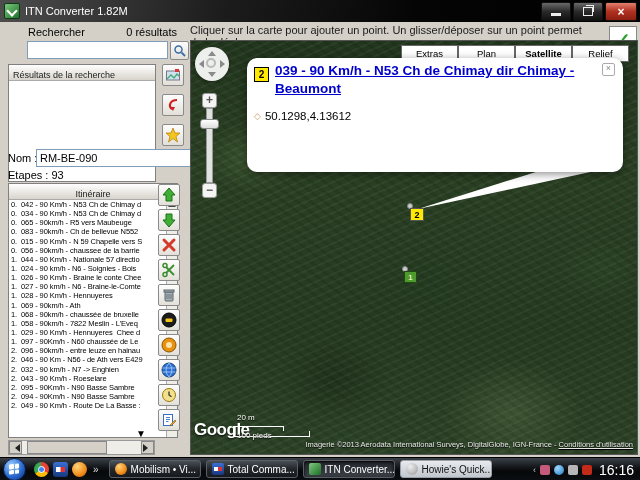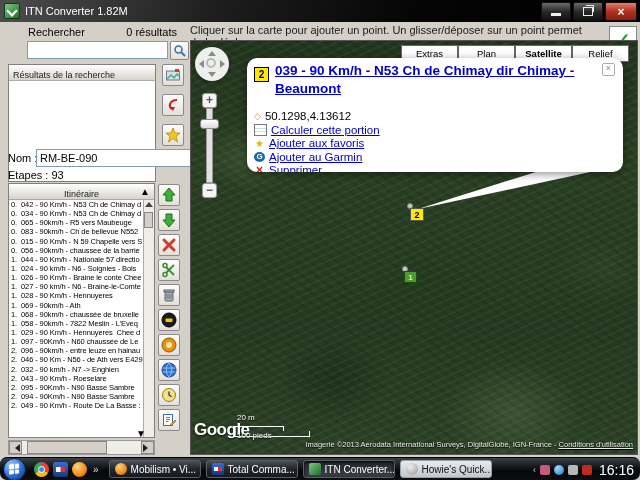--- a/index.html
+++ b/index.html
@@ -28,21 +28,21 @@
   .search-input{left:27px;top:41px;width:141px;height:18px;}
   .mini-btn{position:absolute;width:22px;height:22px;background:linear-gradient(#fdfdfd,#e2e0d8);border:1px solid #8a8a8a;border-radius:2px;display:flex;align-items:center;justify-content:center;box-sizing:border-box;}
   .search-btn{left:170px;top:41px;width:19px;height:19px;}
   .listbox{position:absolute;background:#fff;border:1px solid #808080;box-sizing:border-box;}
   .results-box{left:8px;top:64px;width:148px;height:118px;}
   .list-header{height:15px;background:linear-gradient(#ffffff,#d8d4cc);border-bottom:1px solid #aaa;font-size:9px;color:#222;display:flex;align-items:flex-end;padding:0 4px;position:relative;}
   .nom-label{left:8px;top:152px;}
   .nom-input{left:36px;top:149px;width:155px;height:18px;}
   .etapes-label{left:8px;top:169px;}
   
-  .itin-box{left:8px;top:183px;width:147px;height:255px;overflow:hidden;}
+  .itin-box{left:8px;top:183px;width:170px;height:255px;overflow:hidden;}
   .sort-up{position:absolute;right:4px;top:2px;font-size:10px;color:#000;}
   .itin-rows{position:absolute;left:0;top:16px;right:10px;bottom:0;overflow:hidden;}
   .it-row{height:9.15px;line-height:9.15px;font-size:7.5px;letter-spacing:-0.1px;white-space:pre;overflow:hidden;color:#000;padding-left:2px;}
   .it-row.selected{background:#316ac5;color:#fff;}
   .vscroll{position:absolute;right:0;top:16px;width:10px;bottom:0;background:#efede8;border-left:1px solid #aaa;}
   .vthumb{position:absolute;left:0;top:12px;width:9px;height:16px;background:#d4d0c8;border:1px solid #888;box-sizing:border-box;}
   .varrow{position:absolute;left:1px;width:7px;height:7px;}
   .tri{width:0;height:0;border-left:4px solid transparent;border-right:4px solid transparent;}
   .tri.up{border-bottom:5px solid #444;}
   .sort-down{left:136px;top:428px;font-size:10px;color:#000;z-index:3;}
@@ -106,21 +106,21 @@
   .point-dot{position:absolute;width:4px;height:4px;border-radius:50%;background:#ccc;border:1px solid #888;}
   
   .g-logo{position:absolute;left:3px;bottom:14px;font-size:17px;font-weight:bold;color:#fff;letter-spacing:-0.5px;text-shadow:0 1px 2px rgba(0,0,0,.8);}
   .scalebar{position:absolute;left:42px;bottom:17px;color:#fff;font-size:8px;text-shadow:0 1px 1px #000;}
   .scale-m{border-left:1px solid #fff;border-right:1px solid #fff;border-top:1px solid #fff;width:46px;height:4px;padding:0 0 0 3px;line-height:0;}
   .scale-m span{position:relative;top:-9px;}
   .scale-ft{border-left:1px solid #fff;border-right:1px solid #fff;border-bottom:1px solid #fff;width:72px;height:5px;padding-left:3px;line-height:10px;}
   .attrib{position:absolute;right:4px;bottom:5px;font-size:7.5px;color:#e8e8e8;text-shadow:0 1px 1px #000;white-space:nowrap;}
   .attrib .link{text-decoration:underline;}
   
-  .taskbar{position:absolute;left:0;top:457px;width:640px;height:23px;background:linear-gradient(#3b4148,#15181c 40%,#060809 60%,#0b0e12);display:flex;align-items:center;border-top:1px solid #000;box-sizing:border-box;border-radius:7px;}
+  .taskbar{position:absolute;left:0;top:457px;width:640px;height:23px;background:linear-gradient(#3b4148,#15181c 40%,#060809 60%,#0b0e12);display:flex;align-items:center;border-top:1px solid #000;box-sizing:border-box;}
   .start-orb{width:21px;height:21px;border-radius:50%;margin-left:3px;background:radial-gradient(circle at 35% 30%,#9fd0ff,#2a6ad0 55%,#0a2a6e);border:1px solid #071f4e;position:relative;flex:0 0 21px;}
   .start-flag{position:absolute;left:5px;top:5px;width:10px;height:10px;display:grid;grid-template-columns:1fr 1fr;grid-template-rows:1fr 1fr;gap:1px;transform:skewY(-6deg);}
   .start-flag i{background:#fff;border-radius:1px;}
   .ql{display:flex;gap:4px;margin-left:8px;align-items:center;}
   .ql-ico{width:15px;height:15px;border-radius:3px;}
   .ql-chrome{border-radius:50%;background:conic-gradient(#ea4335 0 33%,#fbbc05 33% 66%,#34a853 66%);position:relative;}
   .ql-chrome::after{content:"";position:absolute;left:4px;top:4px;width:7px;height:7px;border-radius:50%;background:#4285f4;border:1px solid #fff;box-sizing:border-box;}
   .ql-tc{background:linear-gradient(#3b6fd4,#16377e);position:relative;}
   .ql-tc::after{content:"";position:absolute;left:3px;top:5px;width:9px;height:5px;background:linear-gradient(90deg,#fff 45%,#d33 55%);}
   .ql-ff{border-radius:50%;background:radial-gradient(circle at 35% 30%,#ffd37a,#f08c1a 60%,#b34a07);}
@@ -357,38 +357,20 @@
     </div>
 
   <div class="bubble">
     <div class="bubble-close"><span>×</span></div>
     <div class="b-badge">2</div>
     <a class="b-title">039 - 90 Km/h - N53 Ch de Chimay dir Chimay - Beaumont</a>
     <div class="b-coord-row">
       <span class="coord-icon">◇</span>
       <span>50.1298,4.13612</span>
     </div>
-    <div class="blink-rows">
-        <div class="blink-row">
-        <span class="bl-ico" data-icon="calc"></span>
-        <a>Calculer cette portion</a>
-      </div>
-        <div class="blink-row">
-        <span class="bl-ico" data-icon="star"></span>
-        <a>Ajouter aux favoris</a>
-      </div>
-        <div class="blink-row">
-        <span class="bl-ico" data-icon="garmin"></span>
-        <a>Ajouter au Garmin</a>
-      </div>
-        <div class="blink-row">
-        <span class="bl-ico" data-icon="delete"></span>
-        <a>Supprimer</a>
-      </div>
-      </div>
   </div>
 
   <div class="g-logo">Google</div>
   <div class="scalebar">
     <div class="scale-m"><span>20 m</span></div>
     <div class="scale-ft"><span>100 pieds</span></div>
   </div>
   <div class="attrib">
     <span>Imagerie ©2013 Aerodata International Surveys, DigitalGlobe, IGN-France - </span><span class="link">Conditions d'utilisation</span>
   </div>

